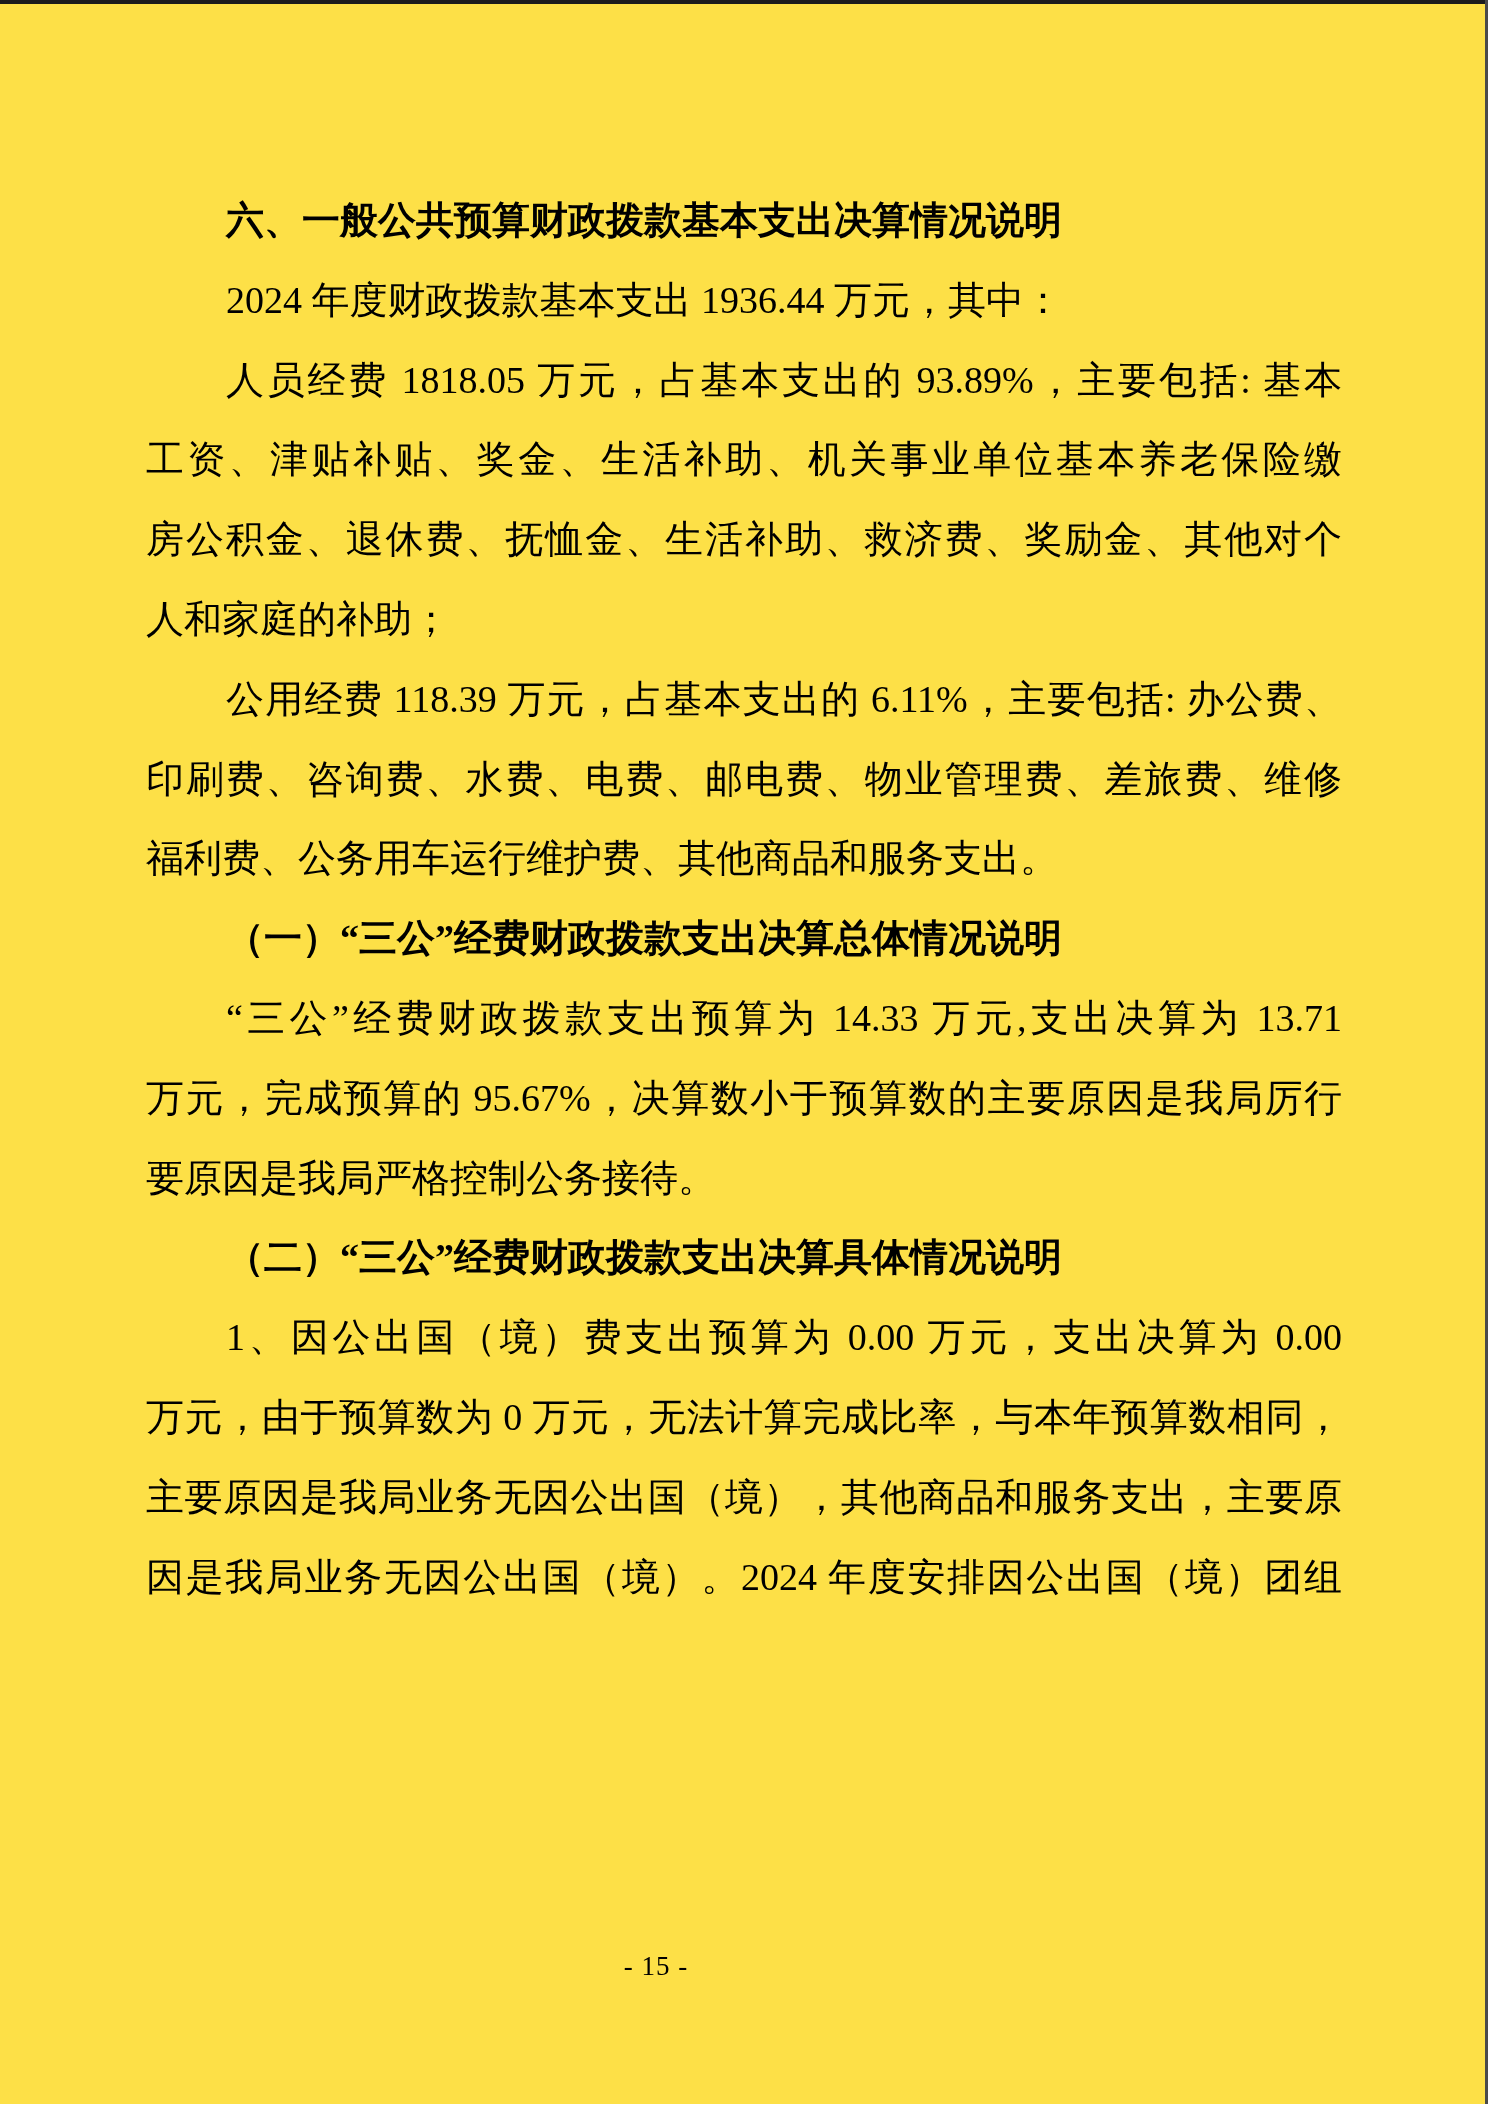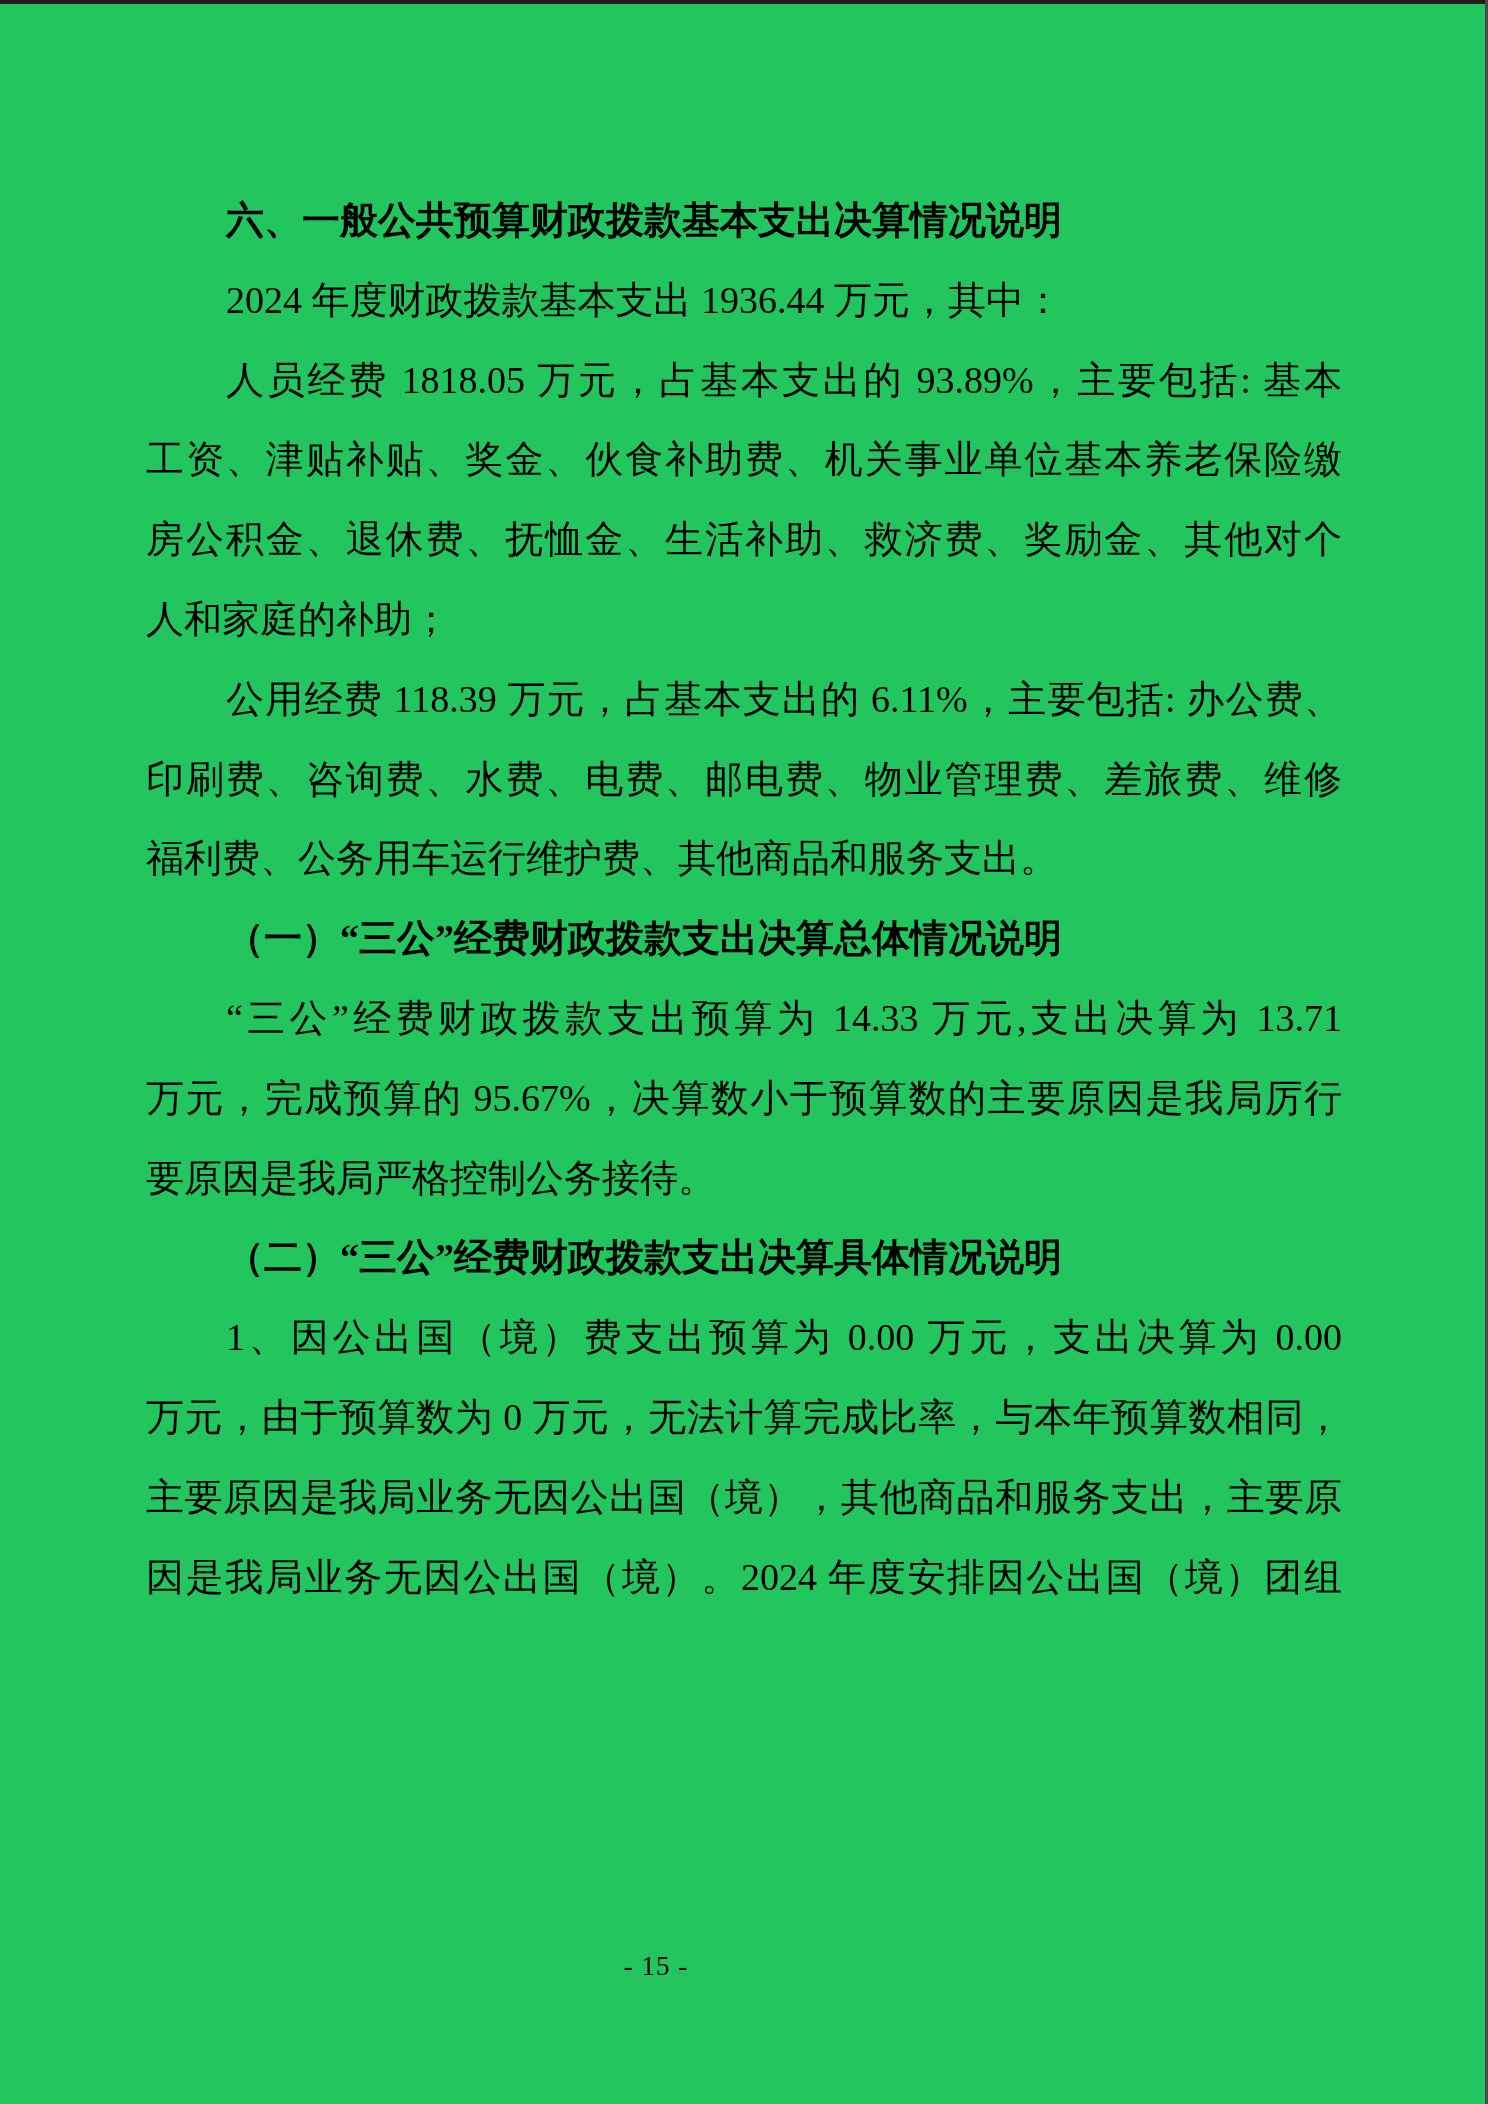--- a/index.html
+++ b/index.html
@@ -4,21 +4,21 @@
 <style>
   html, body {
     margin: 0;
     padding: 0;
     background: #ffffff;
   }
   .page {
     position: relative;
     width: 1488px;
     height: 2104px;
-    background: #22c55e;
+    background: #fde047;
     overflow: hidden;
     color: #000000;
     font-family: "Liberation Serif", "DejaVu Serif", serif;
   }
   .top-border {
     position: absolute;
     top: 0; left: 0;
     width: 1488px; height: 4px;
     background: #1c1c1c;
   }
@@ -68,21 +68,21 @@
 
 <div class="page">
   <div class="top-border"></div>
   <div class="right-border"></div>
 
   <div class="content">
     <div class="line heading indent">六、一般公共预算财政拨款基本支出决算情况说明</div>
     <div class="line indent">2024 年度财政拨款基本支出 1936.44 万元，其中：</div>
 
     <div class="line just indent">人员经费 1818.05 万元，占基本支出的 93.89%，主要包括: 基本</div>
-    <div class="line just">工资、津贴补贴、奖金、伙食补助费、机关事业单位基本养老保险缴</div>
+    <div class="line just">工资、津贴补贴、奖金、生活补助、机关事业单位基本养老保险缴</div>
     <div class="line just">房公积金、退休费、抚恤金、生活补助、救济费、奖励金、其他对个</div>
     <div class="line">人和家庭的补助；</div>
 
     <div class="line just indent">公用经费 118.39 万元，占基本支出的 6.11%，主要包括: 办公费、</div>
     <div class="line just">印刷费、咨询费、水费、电费、邮电费、物业管理费、差旅费、维修（护）</div>
     <div class="line">福利费、公务用车运行维护费、其他商品和服务支出。</div>
 
     <div class="line heading indent">（一）“三公”经费财政拨款支出决算总体情况说明</div>
 
     <div class="line just indent">“三公”经费财政拨款支出预算为 14.33 万元,支出决算为 13.71</div>

